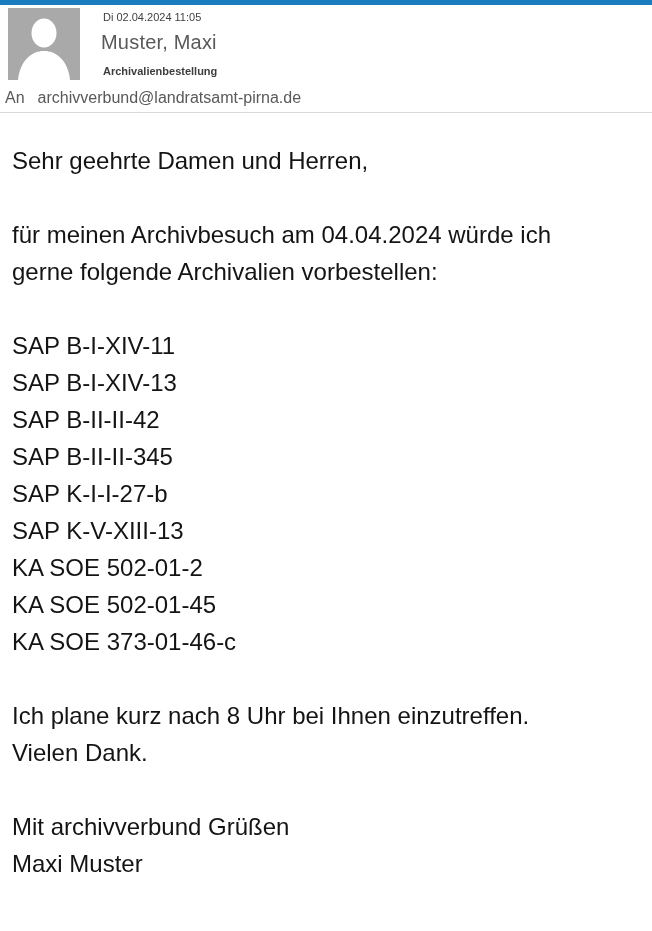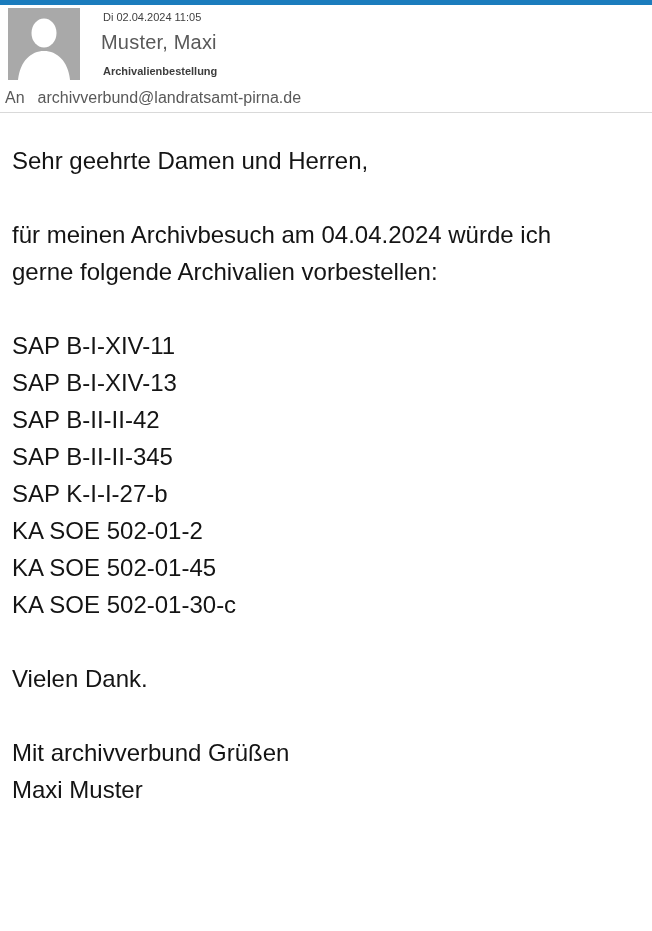--- a/index.html
+++ b/index.html
@@ -88,26 +88,28 @@
       <div class="line">für meinen Archivbesuch am 04.04.2024 würde ich</div>
       <div class="line">gerne folgende Archivalien vorbestellen:</div>
     </div>
 
     <div class="pgroup">
       <div class="line">SAP B-I-XIV-11</div>
       <div class="line">SAP B-I-XIV-13</div>
       <div class="line">SAP B-II-II-42</div>
       <div class="line">SAP B-II-II-345</div>
       <div class="line">SAP K-I-I-27-b</div>
+      <div class="line">SAP K-V-XIII-13</div>
       <div class="line">KA SOE 502-01-2</div>
       <div class="line">KA SOE 502-01-45</div>
-      <div class="line">KA SOE 502-01-30-c</div>
+      <div class="line">KA SOE 373-01-46-c</div>
     </div>
 
     <div class="pgroup">
+      <div class="line">Ich plane kurz nach 8 Uhr bei Ihnen einzutreffen.</div>
       <div class="line">Vielen Dank.</div>
     </div>
 
     <div class="pgroup">
       <div class="line">Mit archivverbund Grüßen</div>
       <div class="line">Maxi Muster</div>
     </div>
 
   </div>
 </div>

